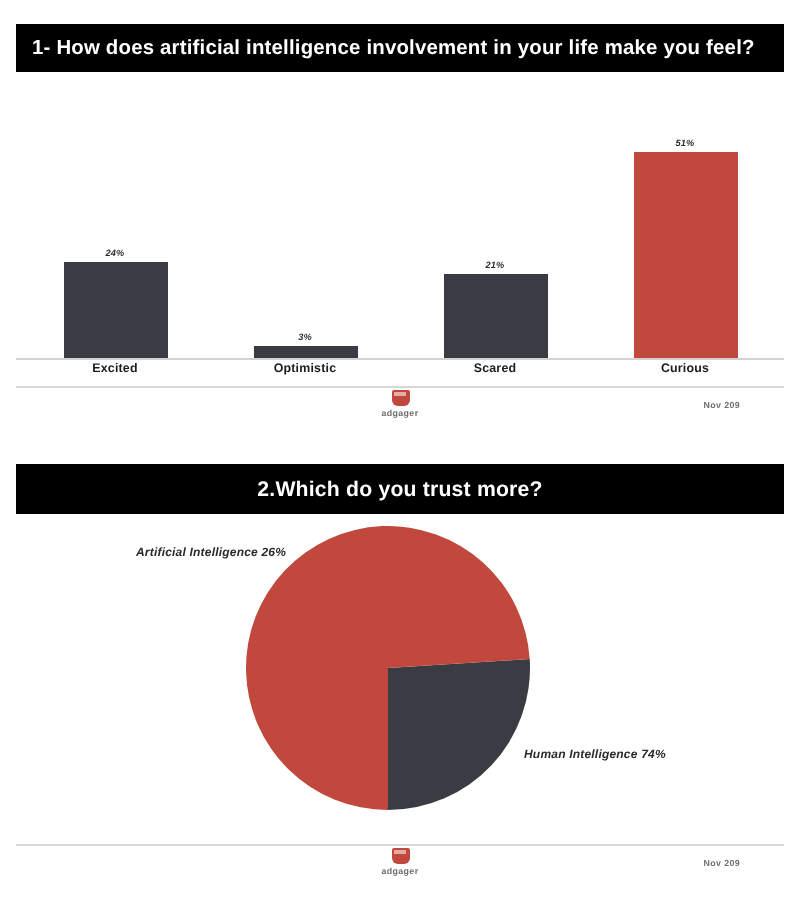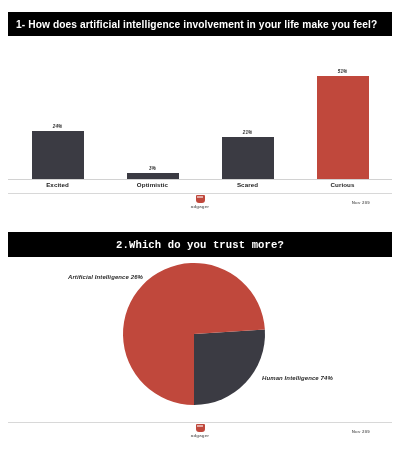--- a/index.html
+++ b/index.html
@@ -49,21 +49,20 @@
     height: 24px;
     font-size: 10.2px;
     padding-left: 8px;
     justify-content: flex-start;
   }
   #pie-banner {
     top: 10px;
     height: 25px;
     font-size: 10.6px;
     justify-content: center;
-    font-family: Liberation Mono, monospace;
   }
 
   
   #bar-plot {
     position: absolute;
     left: 10px;
     top: 46px;
     width: 380px;
     height: 133px;
   }

